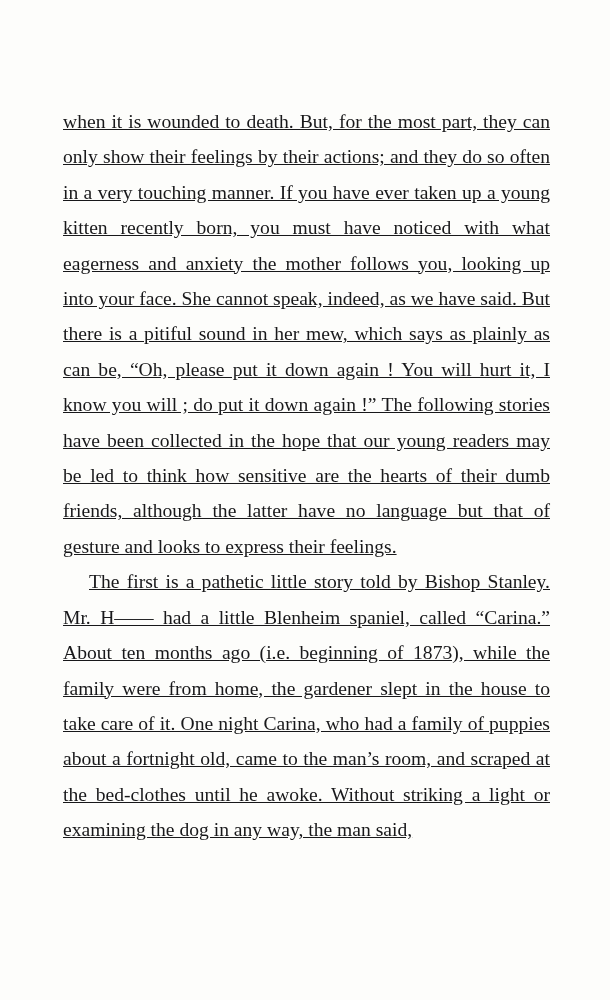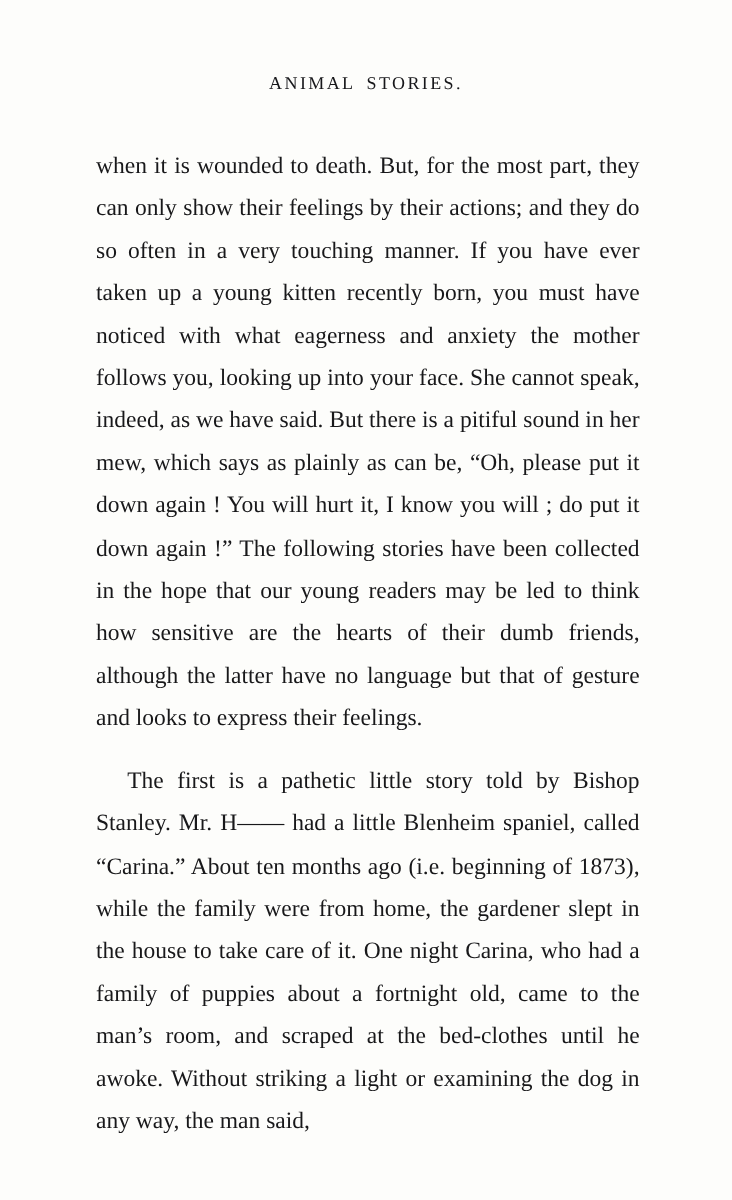--- a/index.html
+++ b/index.html
@@ -33,32 +33,32 @@
     top: 104px;
     left: 63px;
     width: 487px;
     font-size: 19.6px;
     line-height: 35.4px;
     text-align: justify;
     text-justify: inter-word;
     color: #18181a;
   }
   .para {
-    margin: 17px;
+    margin: 0;
     padding: 0;
+    text-decoration: underline;
   }
   .para + .para {
     text-indent: 26px;
   }
 </style>
 </head>
 <body>
 
 <div class="page">
 
-  <div class="running-head">ANIMAL STORIES.</div>
 
   <div class="body-text">
     <p class="para">when it is wounded to death.  But, for the most part, they can only show their feelings by their actions; and they do so often in a very touching manner.  If you have ever taken up a young kitten recently born, you must have noticed with what eagerness and anxiety the mother follows you, looking up into your face.  She cannot speak, indeed, as we have said.  But there is a pitiful sound in her mew, which says as plainly as can be, “Oh, please put it down again !  You will hurt it, I know you will ; do put it down again !”  The following stories have been collected in the hope that our young readers may be led to think how sensitive are the hearts of their dumb friends, although the latter have no language but that of gesture and looks to express their feelings.</p>
     <p class="para">The first is a pathetic little story told by Bishop Stanley.  Mr. H—— had a little Blenheim spaniel, called “Carina.”  About ten months ago (i.e. beginning of 1873), while the family were from home, the gardener slept in the house to take care of it.  One night Carina, who had a family of puppies about a fortnight old, came to the man’s room, and scraped at the bed-clothes until he awoke.  Without striking a light or examining the dog in any way, the man said,</p>
   </div>
 
 </div>
 
 </body></html>

